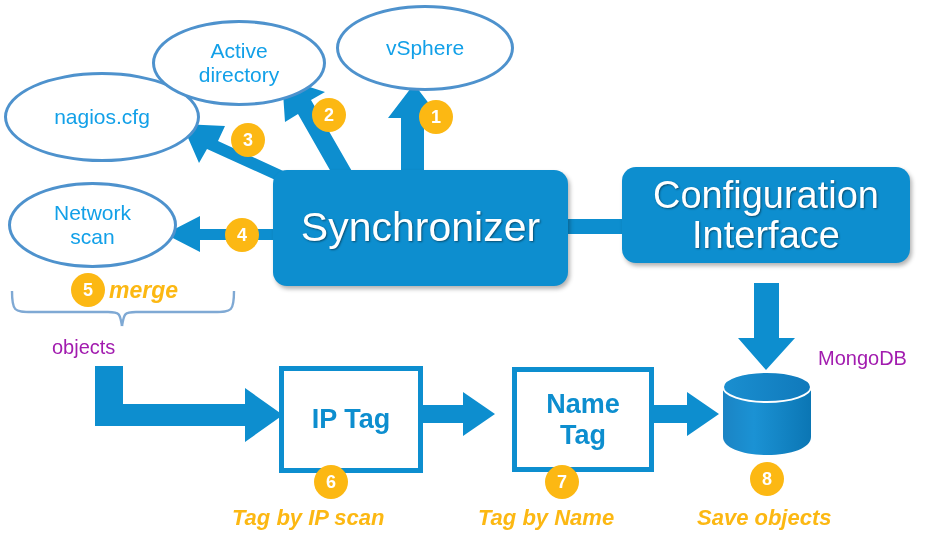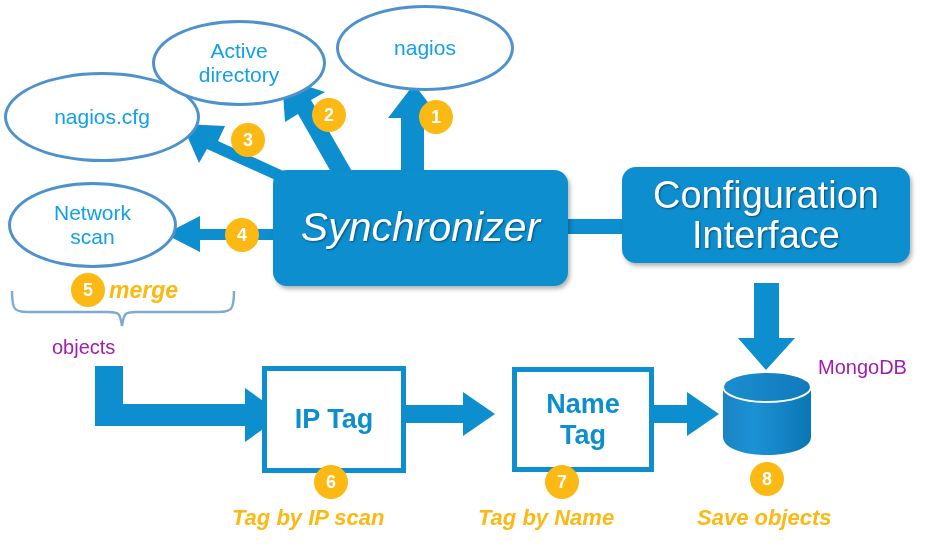--- a/index.html
+++ b/index.html
@@ -12,21 +12,21 @@
     background:#0d8ecf;
     border-radius:14px;
     box-shadow:2px 3px 4px rgba(0,0,0,0.30);
     display:flex;align-items:center;justify-content:center;
     color:#ffffff;
     text-align:center;
     line-height:1.06;
     text-shadow:1px 1px 2px rgba(0,0,0,0.45);
     font-weight:400;
   }
-  #sync-box{left:273px;top:170px;width:295px;height:116px;font-size:41px;font-style:italic;}
+  #sync-box{left:273px;top:170px;width:295px;height:116px;font-size:41px;}
   #config-box{left:622px;top:167px;width:288px;height:96px;font-size:38px;}
 
   .ellipse-node{
     position:absolute;
     border:3px solid #4e92cd;
     border-radius:50%;
     display:flex;align-items:center;justify-content:center;
     color:#12a0e8;
     text-align:center;
     font-size:21px;
@@ -42,21 +42,21 @@
     position:absolute;
     border:5px solid #0d8ecf;
     background:#ffffff;
     display:flex;align-items:center;justify-content:center;
     color:#0d8ecf;
     font-weight:bold;
     font-size:27px;
     text-align:center;
     line-height:1.12;
   }
-  #iptag-box{left:262px;top:366px;width:134px;height:97px;}
+  #iptag-box{left:279px;top:366px;width:134px;height:97px;}
   #nametag-box{left:496px;top:367px;width:132px;height:95px;margin-left:16px;}
 
   .badge{
     position:absolute;
     width:34px;height:34px;border-radius:50%;
     background:#fcb813;
     color:#ffffff;
     font-size:18px;font-weight:bold;
     display:flex;align-items:center;justify-content:center;
     z-index:30;
@@ -147,21 +147,21 @@
   <div class="ellipse-node" id="ell-nagios">
     <span>nagios.cfg</span>
   </div>
 
   <div class="ellipse-node" id="ell-ad">
     <span style="white-space:pre-line">Active
 directory</span>
   </div>
 
   <div class="ellipse-node" id="ell-vsphere">
-    <span>nagios</span>
+    <span>vSphere</span>
   </div>
 
   <div class="ellipse-node" id="ell-netscan">
     <span style="white-space:pre-line">Network
 scan</span>
   </div>
 
   <div class="node-box" id="sync-box">
     <span>Synchronizer</span>
   </div>
@@ -202,21 +202,21 @@
     <span>7</span>
   </div>
   <div class="badge" style="left:750px;top:462px;">
     <span>8</span>
   </div>
 
   <div class="olabel big" style="left:109px;top:277px;">merge</div>
 
   <div class="blk-label" style="left:52px;top:336px;">objects</div>
 
-  <div class="blk-label" style="left:818px;top:356px;">MongoDB</div>
+  <div class="blk-label" style="left:818px;top:347px;">MongoDB</div>
 
   <div class="olabel" style="left:232px;top:505px;">Tag by IP scan</div>
 
   <div class="olabel" style="left:478px;top:505px;">Tag by Name</div>
 
   <div class="olabel" style="left:697px;top:505px;">Save objects</div>
 
 </div>
 
 </body></html>

